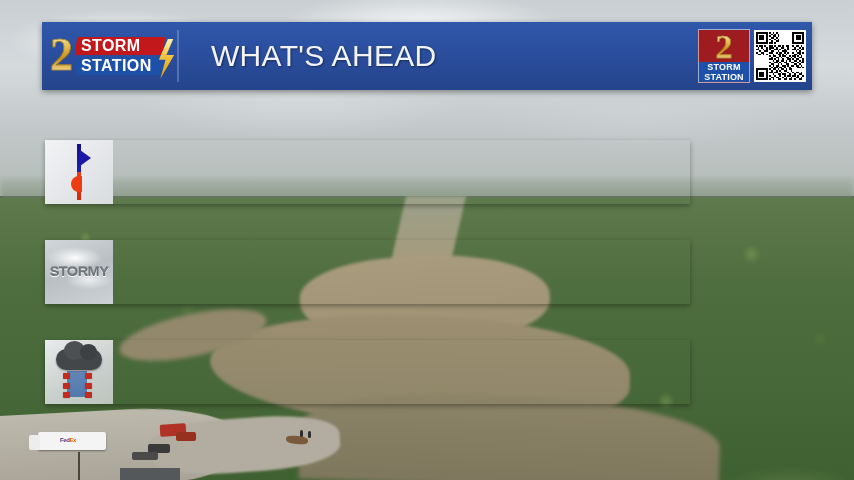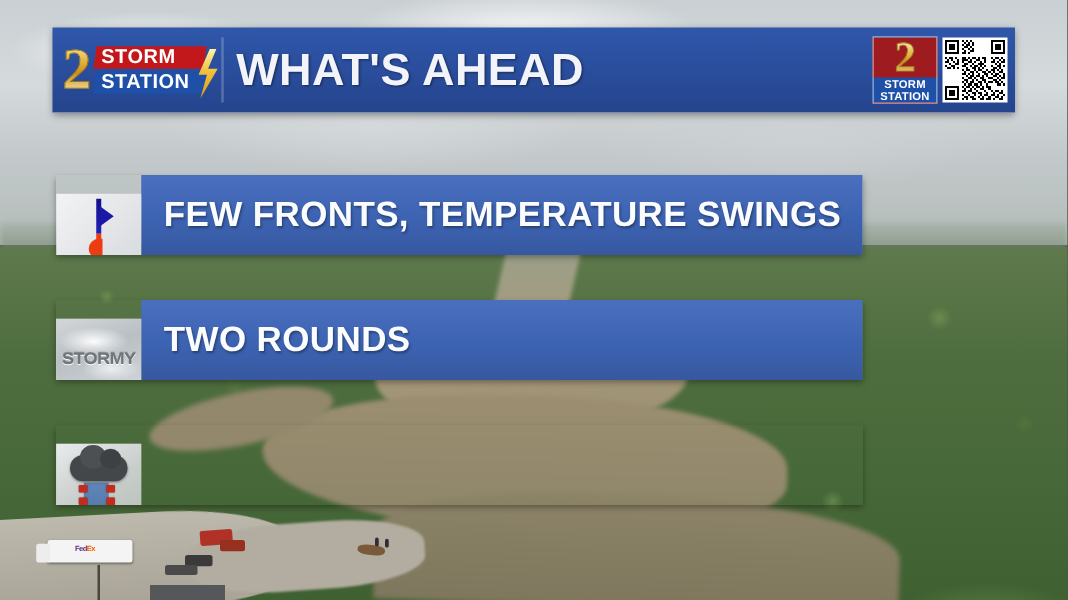--- a/index.html
+++ b/index.html
@@ -138,22 +138,22 @@
   }
   .logo-storm span,.logo-station span { display:inline-block; transform:skewX(8deg); }
   .bolt {
     position:absolute; right:-14px; top:2px; width:24px; height:40px;
     background:linear-gradient(#fff3b0,#f1c23b 45%,#d79a15);
     clip-path:polygon(58% 0,20% 52%,48% 52%,26% 100%,84% 40%,52% 40%,80% 0);
     filter:drop-shadow(0 1px 1px rgba(0,0,0,.45));
   }
   .hdr-divider { width:2px; background:rgba(255,255,255,.22); margin:8px 0; }
   .hdr-title {
-    flex:1; display:flex; align-items:center; padding-left:10px;
-    color:#f2f4fa; font-size:36px; font-weight:700; letter-spacing:.3px;
+    flex:1; display:flex; align-items:center; padding-left:32px;
+    color:#f2f4fa; font-size:30px; font-weight:400; letter-spacing:.3px;
     text-shadow:1px 1px 2px rgba(0,0,0,.45);
   }
   
   .hdr-right { display:flex; align-items:center; padding-right:6px; gap:4px; }
   .logo-corner {
     width:52px; height:54px; position:relative; overflow:hidden;
     border:1px solid rgba(255,255,255,.55);
     background:linear-gradient(#9e1b20 0 62%, #1e50a8 62% 100%);
     display:flex; flex-direction:column; align-items:center;
   }
@@ -175,21 +175,20 @@
     position:absolute; left:45px; width:645px; height:64px;
     display:flex; align-items:stretch;
     box-shadow:0 2px 5px rgba(0,0,0,.35);
   }
   #row0 { top:140px; }
   #row1 { top:240px; }
   #row2 { top:340px; }
   .row .icon {
     width:68px; flex:0 0 68px; position:relative; overflow:hidden;
     background:linear-gradient(135deg,#f2f3f5,#d9dcdf);
-    margin-top:15px;
   }
   .row .bar {
     flex:1; background:linear-gradient(#4a6fbe,#3c63b2 55%,#37589f);
     display:flex; align-items:center; padding-left:18px;
   }
   .row .bar .label {
     color:#fbfcfe; font-size:28px; font-weight:700; letter-spacing:.3px;
     text-shadow:1px 1px 2px rgba(0,0,0,.35); white-space:nowrap;
   }
 
@@ -356,32 +355,26 @@
   </div>
 </div>
 
 <div class="row" id="row0">
   <div class="icon">
     <div class="front-line"></div>
     <div class="front-line2"></div>
     <div class="cold-tri"></div>
     <div class="warm-bump"></div>
   </div>
-  <div class="bar">
-    <div class="label">FEW FRONTS, TEMPERATURE SWINGS</div>
-  </div>
 </div>
 
 <div class="row" id="row1">
   <div class="icon">
     <div class="stormy-bg"></div>
     <div class="stormy-txt">STORMY</div>
-  </div>
-  <div class="bar">
-    <div class="label">TWO ROUNDS</div>
   </div>
 </div>
 
 <div class="row" id="row2">
   <div class="icon">
     <div class="sc-bg"></div>
     <div class="sc-rain"></div>
     <div class="sc-cloud"></div>
     <div class="sc-dot" style="left:18px;top:33px"></div>
     <div class="sc-dot" style="left:40px;top:33px"></div>

